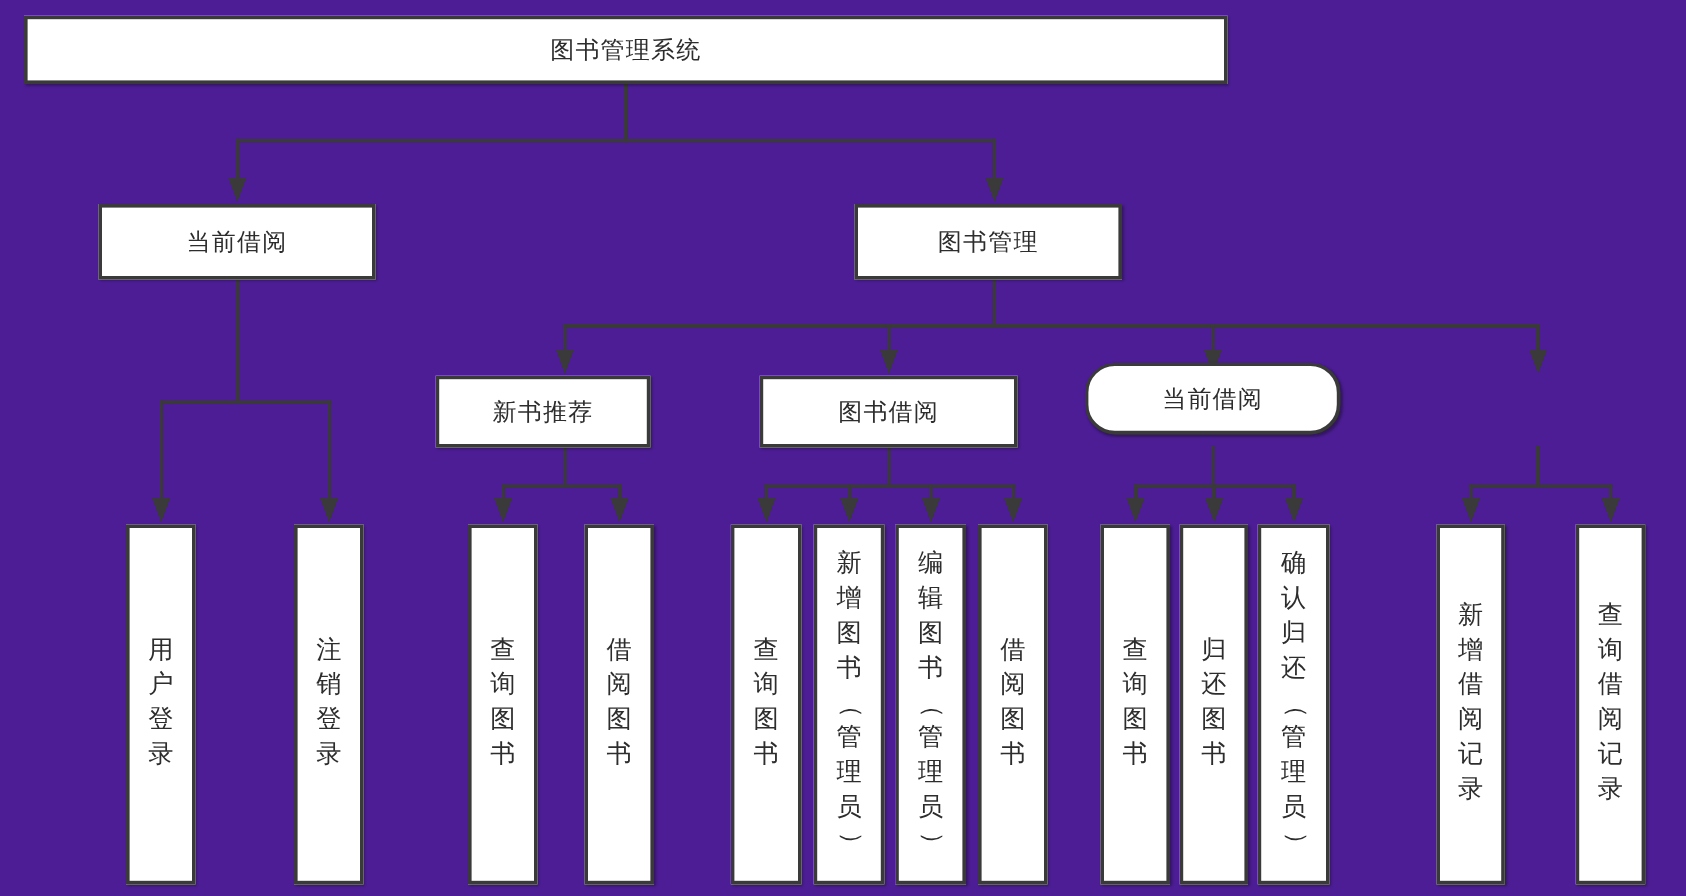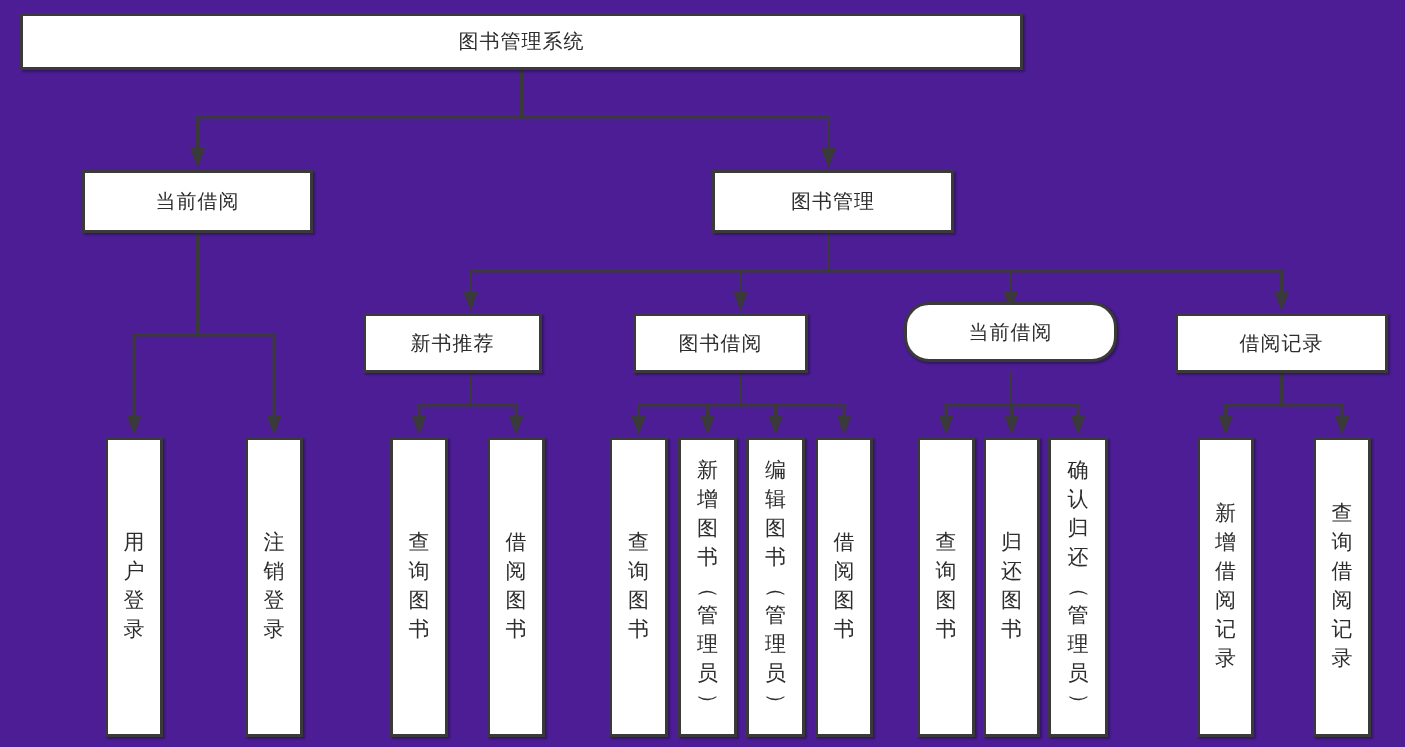--- a/index.html
+++ b/index.html
@@ -129,39 +129,36 @@
     </svg>
 
   <div class="node h-node" style="left:20px; top:13px; width:1003px; height:57px;">
     <span class="label">图书管理系统</span>
   </div>
 
   <div class="node h-node" style="left:82px; top:170px; width:231px; height:63px;">
     <span class="label">当前借阅</span>
   </div>
 
-  <div class="node h-node" style="left:712px; top:170px; width:242px; height:63px;justify-content:center;">
+  <div class="node h-node" style="left:712px; top:170px; width:223px; height:63px;justify-content:center;">
     <span class="label">图书管理</span>
   </div>
 
   <div class="node h-node" style="left:363px; top:313px; width:179px; height:60px;">
     <span class="label">新书推荐</span>
   </div>
 
-  <div class="node h-node" style="left:633px; top:313px; width:175px; height:60px;">
+  <div class="node h-node" style="left:633px; top:313px; width:215px; height:60px;">
     <span class="label">图书借阅</span>
   </div>
 
   <div class="node h-node" style="left:904px; top:302px; width:213px; height:60px;border-radius:25px;">
     <span class="label">当前借阅</span>
   </div>
 
-  <div class="node h-node" style="left:1175px; top:313px; width:213px; height:60px;">
-    <span class="label">借阅记录</span>
-  </div>
 
   <div class="node v-node" style="left:105px; top:437px; width:58px; height:300px;">
     <span class="label vtext">
         <span class="ch">用</span>
         <span class="ch">户</span>
         <span class="ch">登</span>
         <span class="ch">录</span>
       </span>
   </div>
 

